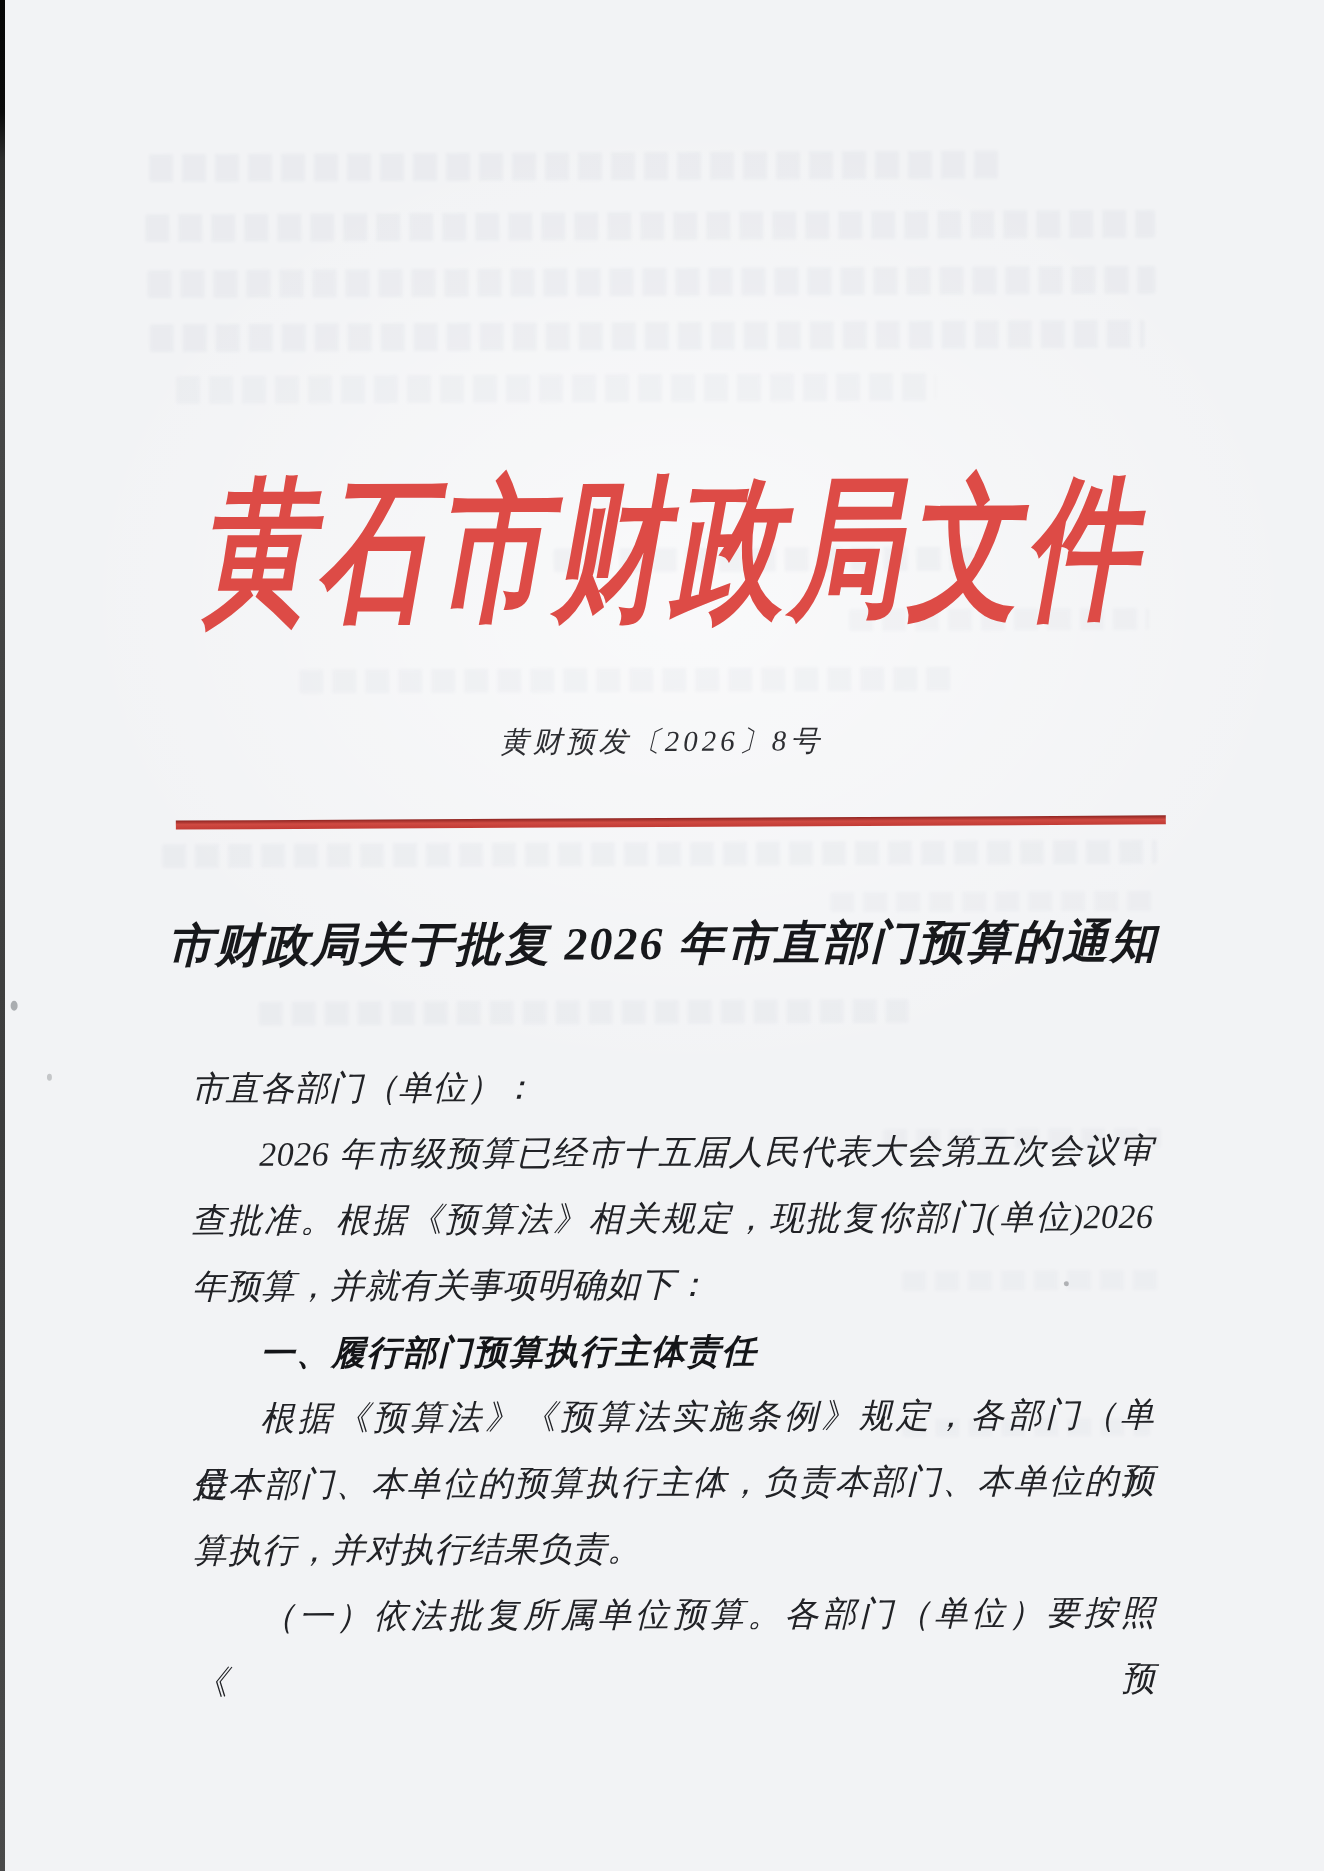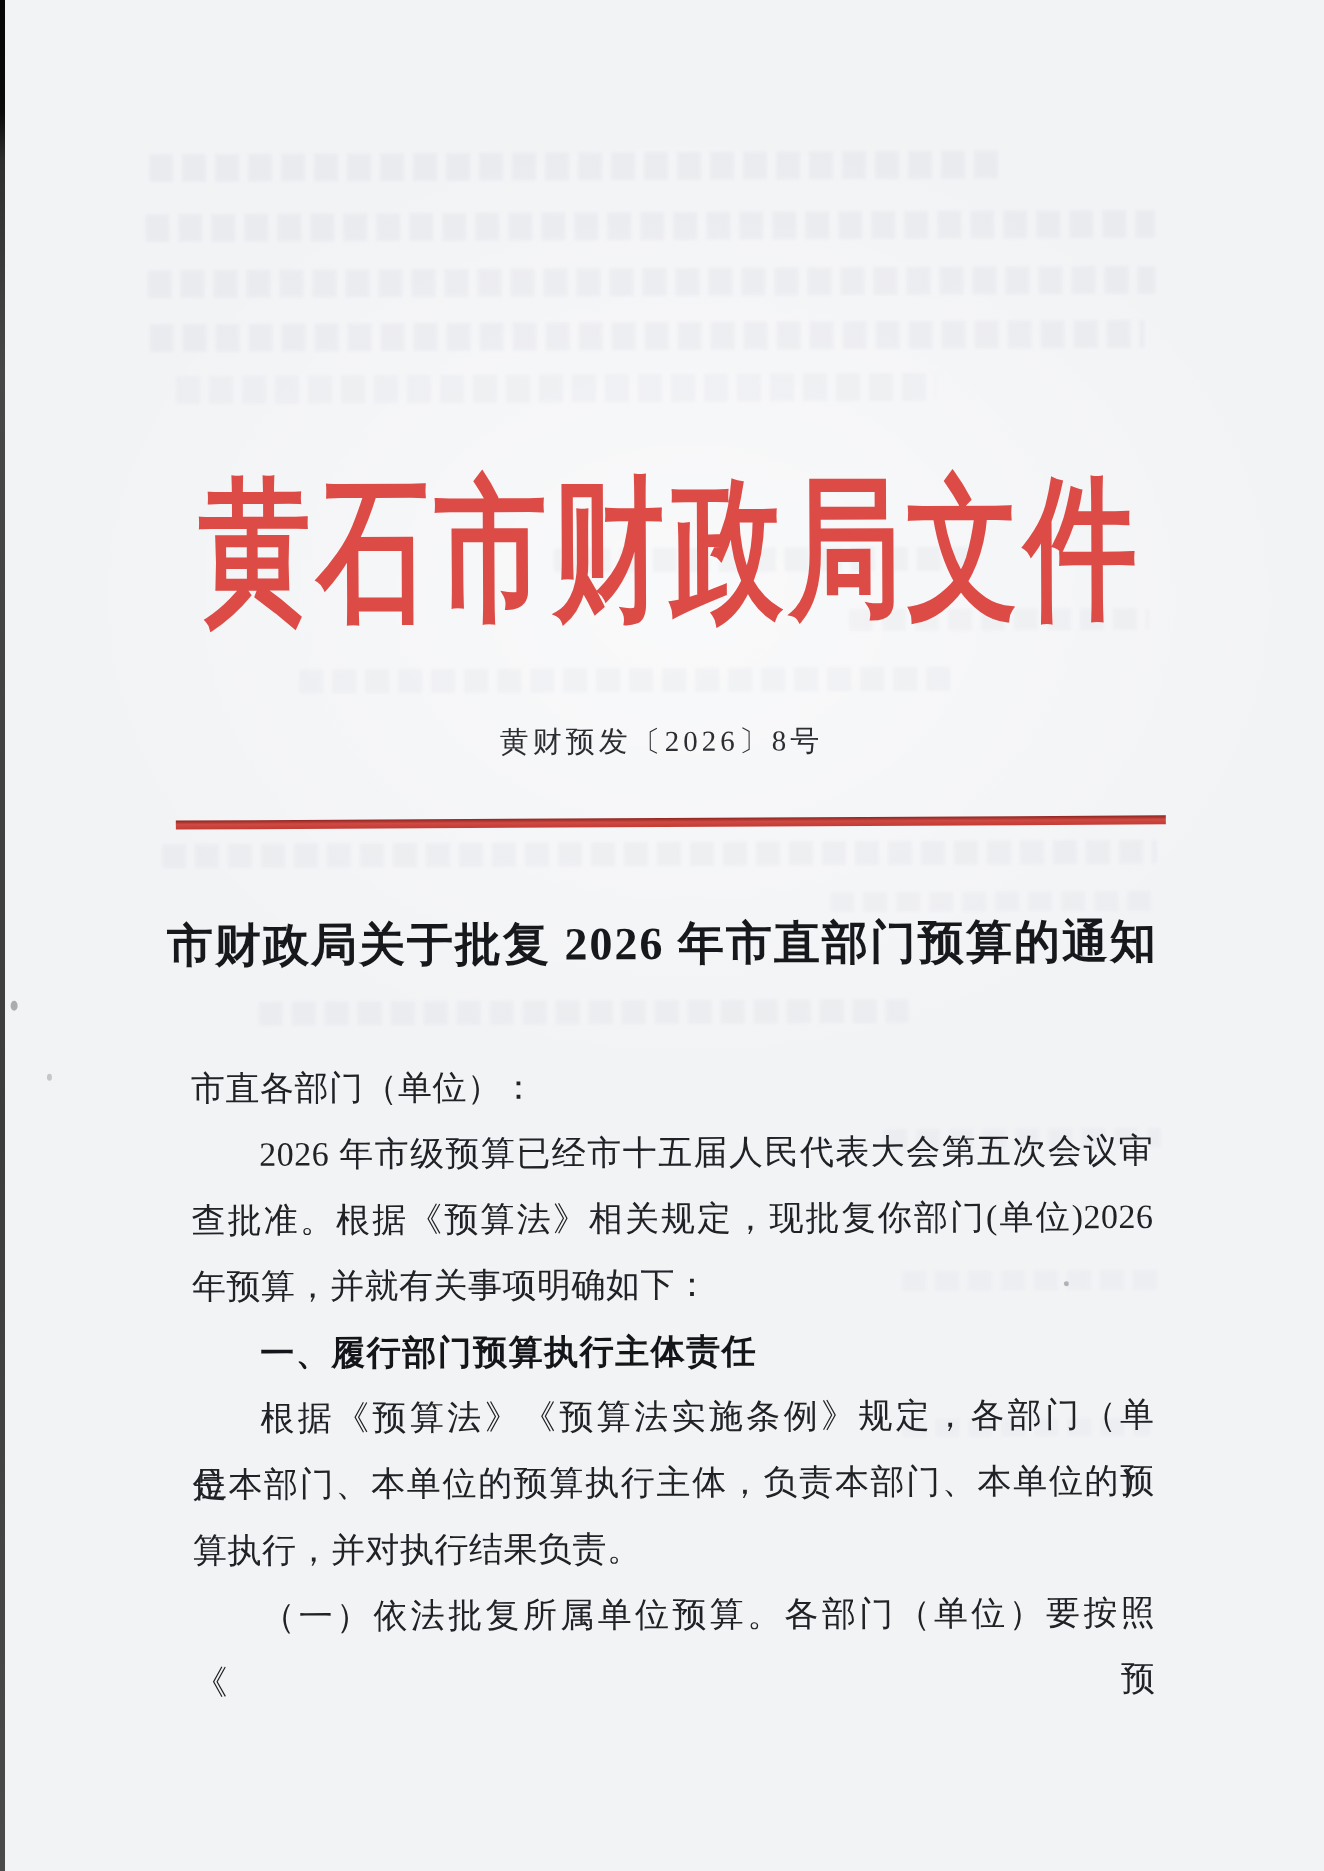--- a/index.html
+++ b/index.html
@@ -9,20 +9,21 @@
     font-family: "Liberation Serif", "DejaVu Serif", serif;
     overflow: hidden;
   }
   .page {
     position: relative;
     width: 1324px; height: 1871px;
     background:
       radial-gradient(ellipse 900px 700px at 52% 32%, rgba(255,255,255,.55), rgba(255,255,255,0) 70%),
       var(--paper, #f2f3f5);
     overflow: hidden;
+    font-style: italic;
   }
   
   .edge-strip {
     position: absolute; left: 0; top: 0; bottom: 0; width: 5px;
     background: linear-gradient(to bottom,
       #060606 0%, #0b0b0b 6%, #2e2e2e 8.5%, #474747 20%, #3c3c3c 60%, #4a4a4a 100%);
   }
   .content { position: absolute; inset: 0; transform: rotate(-0.25deg); transform-origin: 50% 46%; }
 
   

